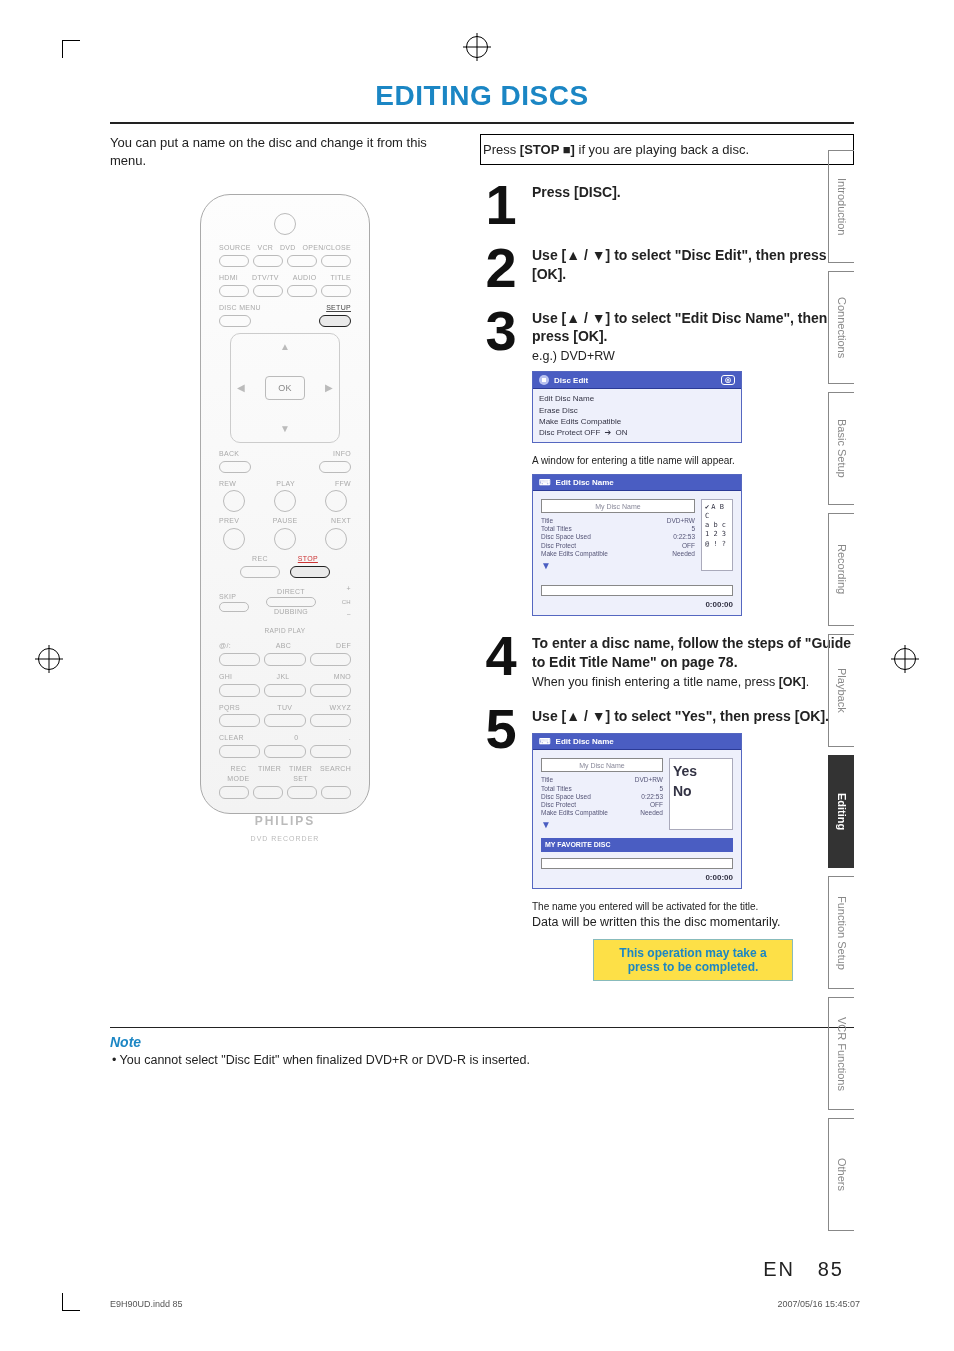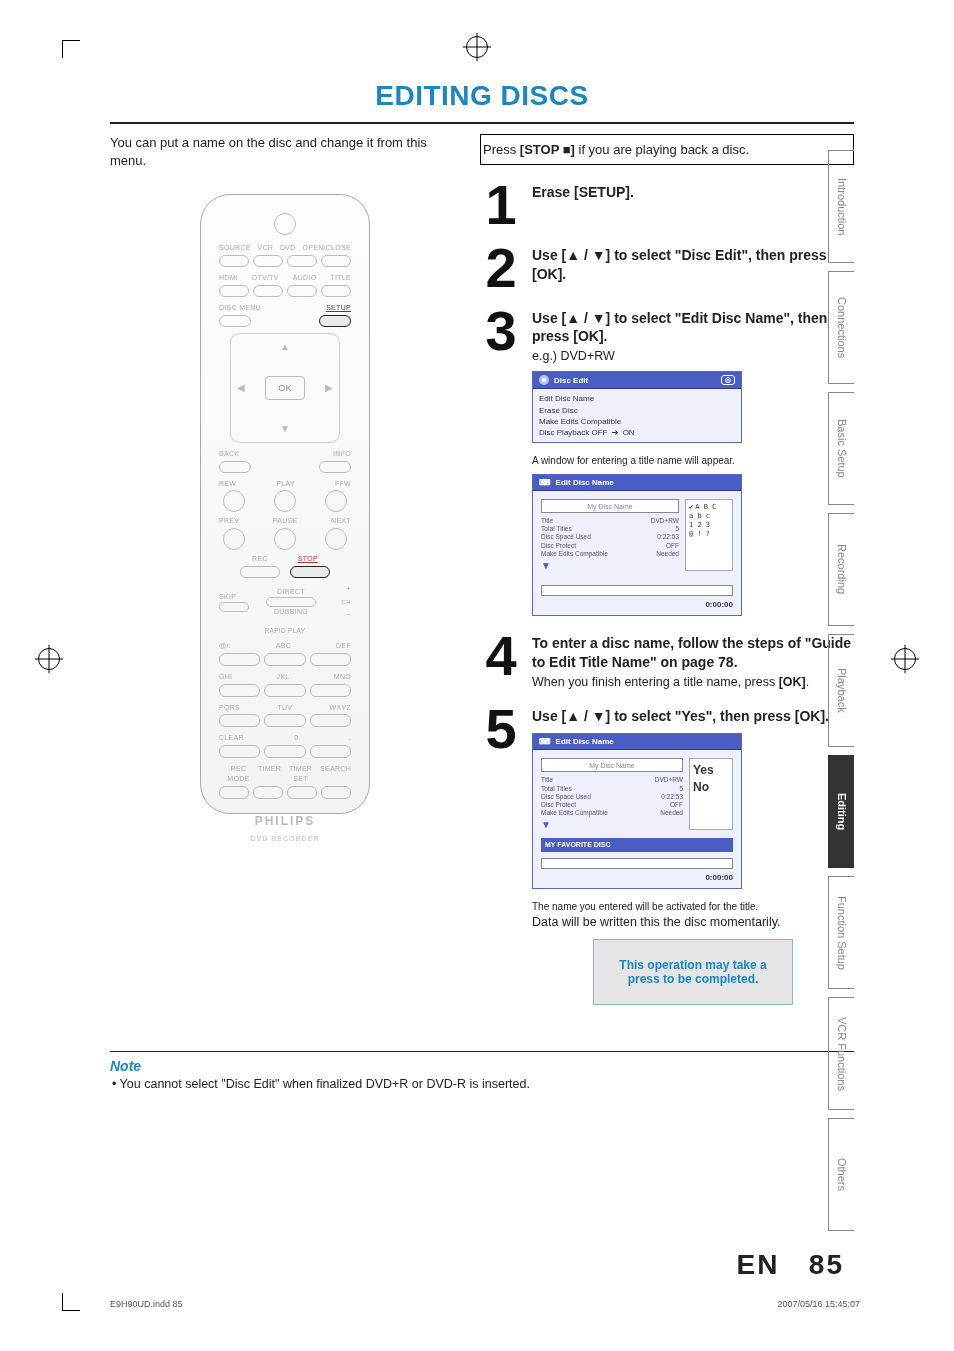--- a/index.html
+++ b/index.html
@@ -131,53 +131,53 @@
     border-bottom: 1px solid #2b3a96;
   }
   .osd-titlebar .disc { width: 10px; height: 10px; border-radius: 50%; background: radial-gradient(circle,#fff 0 30%, #b8c1f0 31% 100%); display:inline-block; }
   .osd-titlebar .badge { margin-left: auto; border:1px solid #fff; border-radius:3px; padding:0 3px; font-size:7px;}
   .osd-list { padding: 4px 6px; line-height: 1.4; }
   .osd-list .row { white-space: nowrap; }
   .osd-list .arrow-inline { display:inline-block; margin:0 2px; }
 
   .osd-keyboard { display: flex; gap: 6px; padding: 8px; }
   .osd-kb-left { flex: 1; }
-  .osd-kb-right { width: 48px; border: 1px solid #aab; background: #fff; padding: 3px; font-family: monospace; line-height: 1.3; font-size: 7px; }
+  .osd-kb-right { width: 32px; border: 1px solid #aab; background: #fff; padding: 3px; font-family: monospace; line-height: 1.3; font-size: 7px; }
   .osd-kb-right .sel::before { content: "✔"; margin-right: 2px; }
   .osd-namebox { border: 1px solid #888; background: #fff; height: 14px; margin: 0 0 4px; text-align: center; font-size: 7px; line-height: 14px; color: #889; }
   .osd-info { font-size: 6.5px; color: #557; line-height: 1.25; }
   .osd-info .r { display:flex; justify-content: space-between;}
   .osd-tri { color: #4a5dc2; font-size: 10px; margin-top: 2px; }
   .osd-progress { border: 1px solid #888; height: 11px; margin: 6px 8px 4px; background: #fff; }
   .osd-time { text-align: right; padding: 0 8px 6px; font-size: 8px; font-weight: 700; }
   .osd-strip { background: #4a5dc2; height: 14px; margin: 0 8px; color: #fff; font-size: 7px; font-weight: 700; padding: 0 4px; line-height: 14px; }
-  .osd-yesno { width: 44px; border:1px solid #aab; background:#fff; padding:3px; font-weight:700; font-size:12px; line-height:1.4; }
+  .osd-yesno { width: 64px; border:1px solid #aab; background:#fff; padding:3px; font-weight:700; font-size:14px; line-height:1.4; }
 
   .op-note {
-    background: #e5e5e5; color: #2a4; border: 1px solid #8bb;
+    background: #fde047; color: #2a4; border: 1px solid #8bb;
     text-align: center; font-weight: 700; font-size: 12px;
-    padding: 18px 10px; margin-top: 10px; width: 200px; margin-left: auto; margin-right: auto;
+    padding: 6px 10px; margin-top: 10px; width: 200px; margin-left: auto; margin-right: auto;
     color: #1b86c4;
   }
 
   .side-tabs {
     position: absolute; right: 100px; top: 150px; bottom: 120px; width: 26px;
     display: flex; flex-direction: column; gap: 8px;
   }
   .side-tabs .tab {
     flex: 1; border: 1px solid #888; border-right: none;
     writing-mode: vertical-rl; text-align: center;
     font-size: 11px; color: #888; padding: 6px 4px;
     display: flex; align-items: center; justify-content: center;
   }
   .side-tabs .tab.active { background: #333; color: #fff; border-color: #333; font-weight: 700; }
 
   .footer-pg {
     position: absolute; right: 110px; bottom: 70px;
-    font-size: 28px; font-weight: 700; letter-spacing: 2px;
+    font-size: 20px; font-weight: 400; letter-spacing: 2px;
   }
   .footer-left {
     position: absolute; left: 110px; bottom: 42px;
     font-size: 9px; color: #555;
   }
   .footer-right {
     position: absolute; right: 94px; bottom: 42px;
     font-size: 9px; color: #555;
   }
 </style>
@@ -373,21 +373,21 @@
 
     <div class="col-right">
 
       <div class="box">
         <span>Press </span><b>[STOP ■]</b><span> if you are playing back a disc.</span>
       </div>
 
       <div class="step">
         <div class="step-num">1</div>
         <div class="step-body">
-          <div class="step-head">Erase [SETUP].</div>
+          <div class="step-head">Press [DISC].</div>
         </div>
       </div>
 
       <div class="step">
         <div class="step-num">2</div>
         <div class="step-body">
           <div class="step-head">Use [▲ / ▼] to select "Disc Edit", then press [OK].</div>
         </div>
       </div>
 
@@ -401,21 +401,21 @@
             <div class="osd-titlebar">
               <span class="disc"></span>
               <span>Disc Edit</span>
               <span class="badge">◎</span>
             </div>
             <div class="osd-list">
               <div class="row">Edit Disc Name</div>
               <div class="row">Erase Disc</div>
               <div class="row">Make Edits Compatible</div>
               <div class="row">
-                <span>Disc Playback OFF</span>
+                <span>Disc Protect OFF</span>
                 <span class="arrow-inline">➔</span>
                 <span>ON</span>
               </div>
             </div>
           </div>
 
           <div class="step-narr">A window for entering a title name will appear.</div>
 
           <div class="osd">
             <div class="osd-titlebar">

